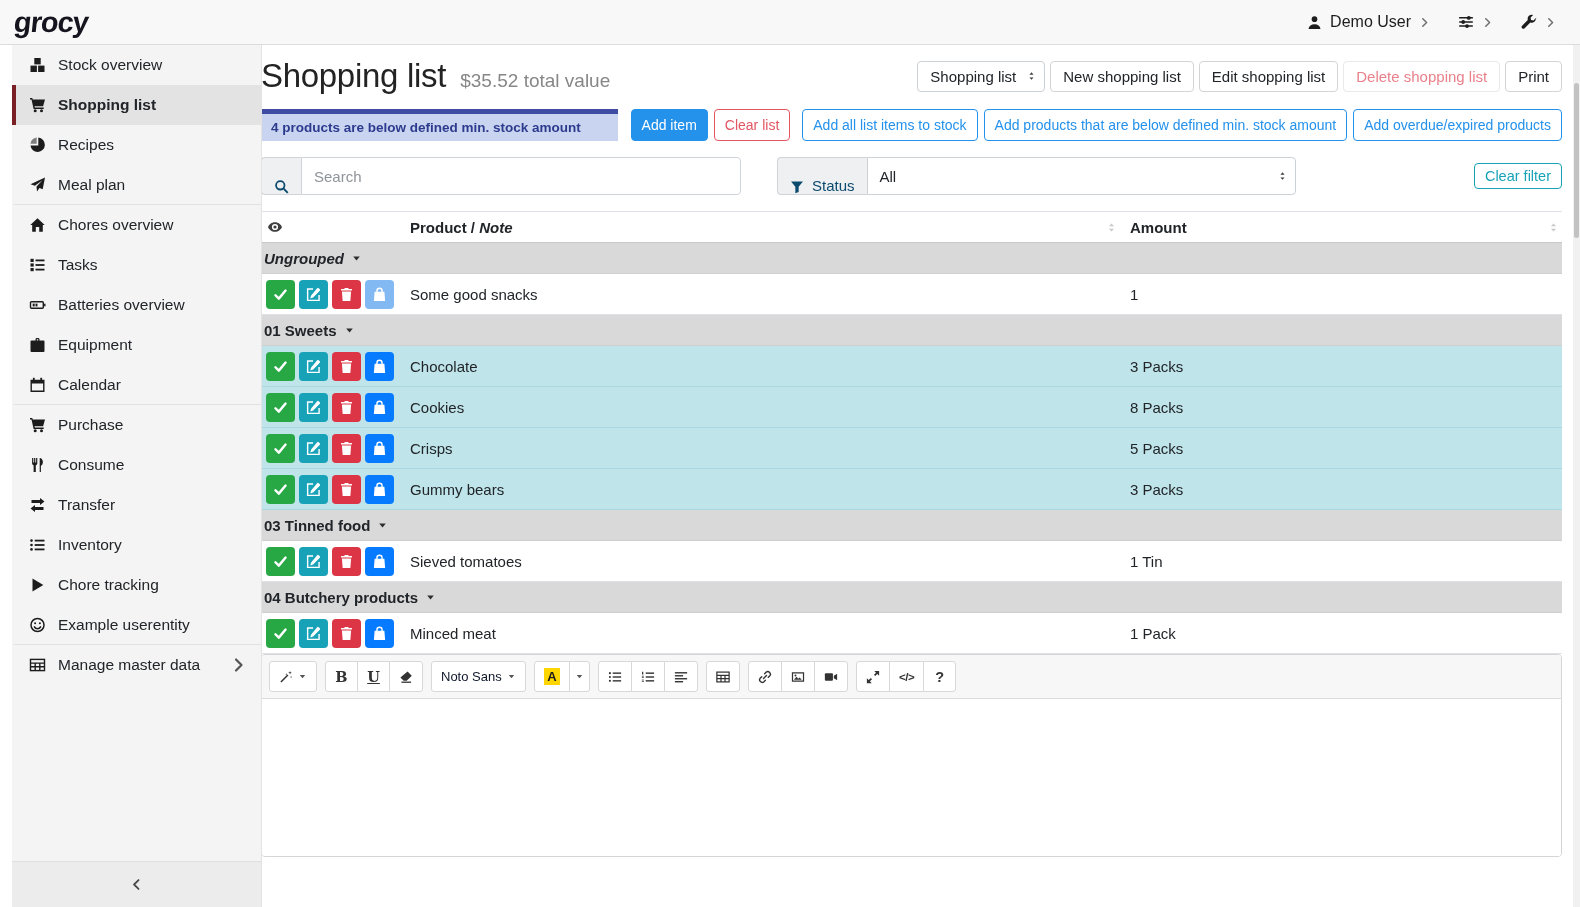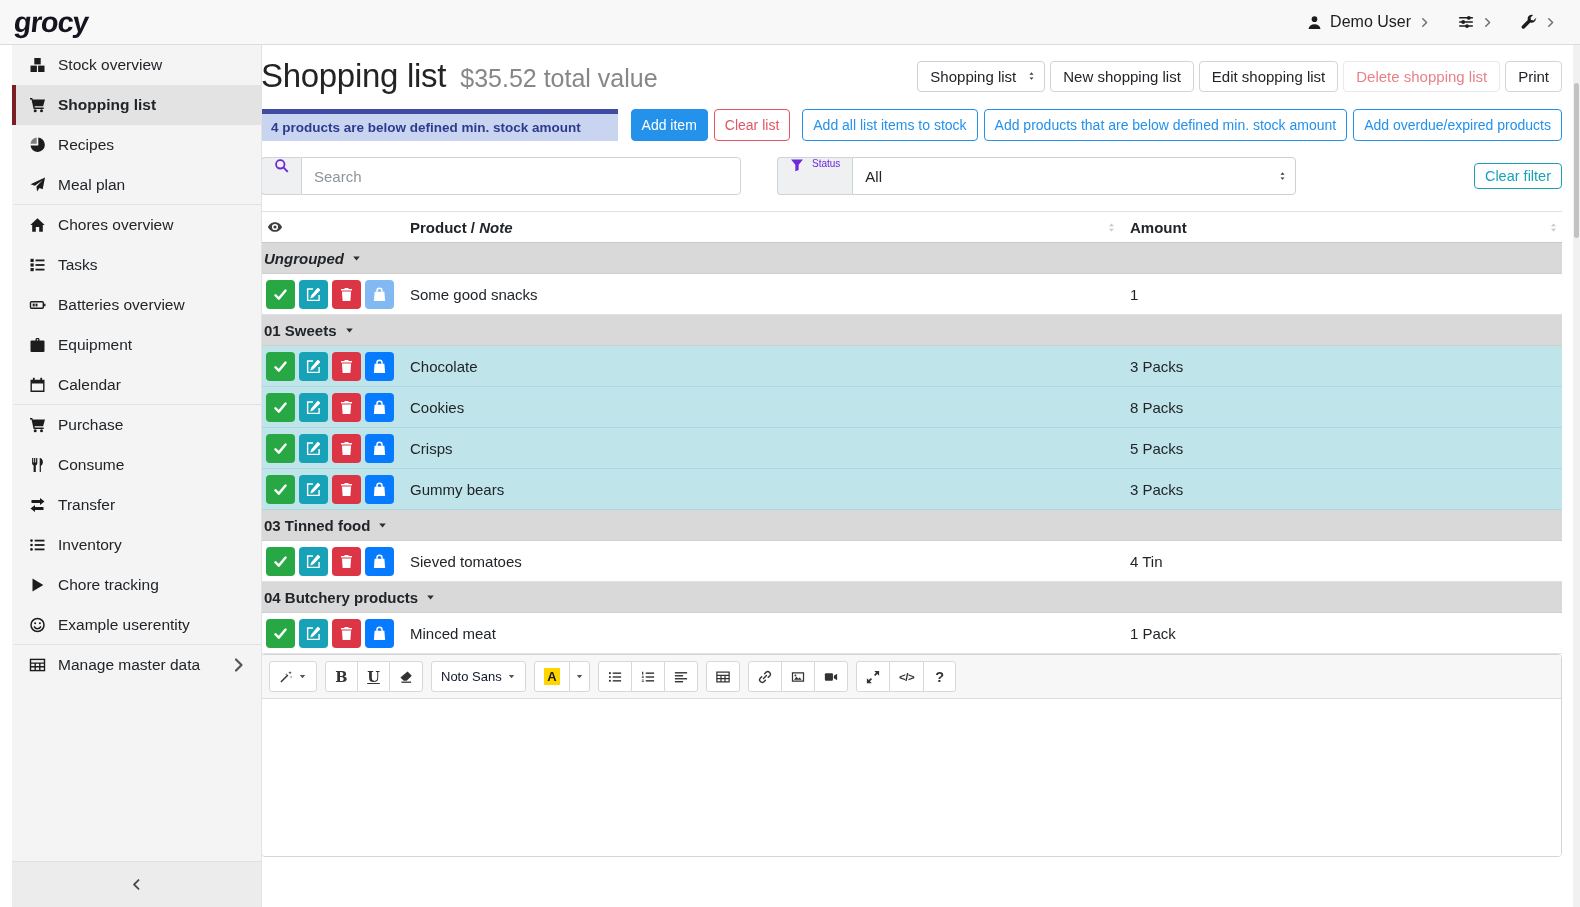--- a/index.html
+++ b/index.html
@@ -25,21 +25,21 @@
 .side-item.active{background:#e3e3e3;border-left-color:#7a2024;font-weight:700}
 .side-item.divider{border-bottom:1px solid #e1e1e1}
 .side-item .expand{margin-left:auto;color:#555}
 .sidebar-footer{position:absolute;bottom:0;left:0;width:100%;height:46px;background:#ececec;border-top:1px solid #e0e0e0;display:flex;align-items:center;justify-content:center;color:#4a4a4a;cursor:pointer}
 
 
 .main{position:absolute;left:250px;top:45px;width:1323px;height:862px;padding:8px 11px 0 11px;overflow:hidden;background:#fff}
 
 .title-row{display:flex;justify-content:space-between;align-items:center;margin:4px 0 14px}
 h1{display:inline;font-size:33px;font-weight:500;color:#232323;letter-spacing:-.3px}
-.subtitle{font-size:25px;color:#878787;margin-left:10px;font-weight:400}
+.subtitle{font-size:19px;color:#878787;margin-left:10px;font-weight:400}
 .title-actions{display:flex;align-items:center;gap:5px}
 .btn{font-size:15px;padding:6px 12px;border-radius:4px;border:1px solid transparent;background:none;white-space:nowrap;color:#212529}
 .btn-default{background:#fff;border-color:#d4d4d4}
 .btn-default.danger-text{color:#e9818b;border-color:#e9e9e9}
 .select-box{position:relative;background:#fff;border:1px solid #ccd1d6;border-radius:4px;padding:6px 28px 6px 12px;font-size:15px;display:flex;align-items:center;cursor:pointer;color:#212529}
 .sel-arrows{position:absolute;right:7px;top:50%;transform:translateY(-50%);color:#3f3f3f}
 
 
 .alert-row{display:flex;align-items:stretch;gap:6px;margin-bottom:16px}
 .minstock-wrap{width:400px;margin-right:7px;cursor:pointer}
@@ -49,21 +49,21 @@
 .btn-primary{background:#2491eb;border-color:#2491eb;color:#fff}
 .btn-outline-danger{color:#e25563;border-color:#e25563;background:#fff}
 .btn-outline-primary{color:#2491eb;border-color:#2491eb;background:#fff}
 .btn-outline-info{color:#17a2b8;border-color:#17a2b8;background:#fff}
 .gapL{margin-left:6px}
 
 
 .filter-row{display:flex;align-items:center;margin-bottom:16px}
 .input-group{display:flex;align-items:stretch;height:38px}
 .search-group{width:480px}
-.input-prepend{display:flex;align-items:flex-start;gap:8px;background:#eef0f2;border:1px solid #ced4da;border-right:0;border-radius:4px 0 0 4px;padding:0 12px;color:#6d28d9;font-size:10px}
+.input-prepend{display:flex;align-items:flex-end;gap:8px;background:#eef0f2;border:1px solid #ced4da;border-right:0;border-radius:4px 0 0 4px;padding:0 12px;color:#0c4a6e;font-size:15px}
 .form-input{flex:1;border:1px solid #ced4da;border-radius:0 4px 4px 0;padding:8px 12px;font-size:15px;font-family:inherit;outline:none;color:#212529;min-width:0}
 .form-input::placeholder{color:#8d949a}
 .status-group{margin-left:36px;width:519px}
 .status-select{flex:1;border-radius:0 4px 4px 0}
 .clear-filter{margin-left:auto;padding:4px 10px;font-size:14.5px;align-self:center}
 
 
 .table{border-top:1px solid #dee2e6;font-size:15px}
 .thead{display:flex;align-items:center;height:31px;border-bottom:1px solid #c9c9c9}
 .cell-actions{width:149px;padding-left:6px;display:flex;align-items:center}
@@ -672,21 +672,21 @@
             <button class="abtn bag">
               <span class="icon">
                 <svg viewBox="0 0 16 16">
                   <path d="M5.3 5.6V4.1a2.7 2.7 0 0 1 5.4 0v1.5" fill="none" stroke="currentColor" stroke-width="1.5"></path>
                   <path d="M2.8 5h10.4l.8 10H2z" fill="currentColor"></path>
                 </svg>
               </span>
             </button>
           </div>
           <div class="cell-product-body">Sieved tomatoes</div>
-          <div class="cell-amount-body">4 Tin</div>
+          <div class="cell-amount-body">1 Tin</div>
         </div>
         <div class="group-row">
           <span class="gname">04 Butchery products</span>
           <span class="icon i11 caret">
             <svg viewBox="0 0 16 16" fill="currentColor">
               <path d="M3.2 5.2h9.6L8 11z"></path>
             </svg>
           </span>
         </div>
         <div class="item-row">

